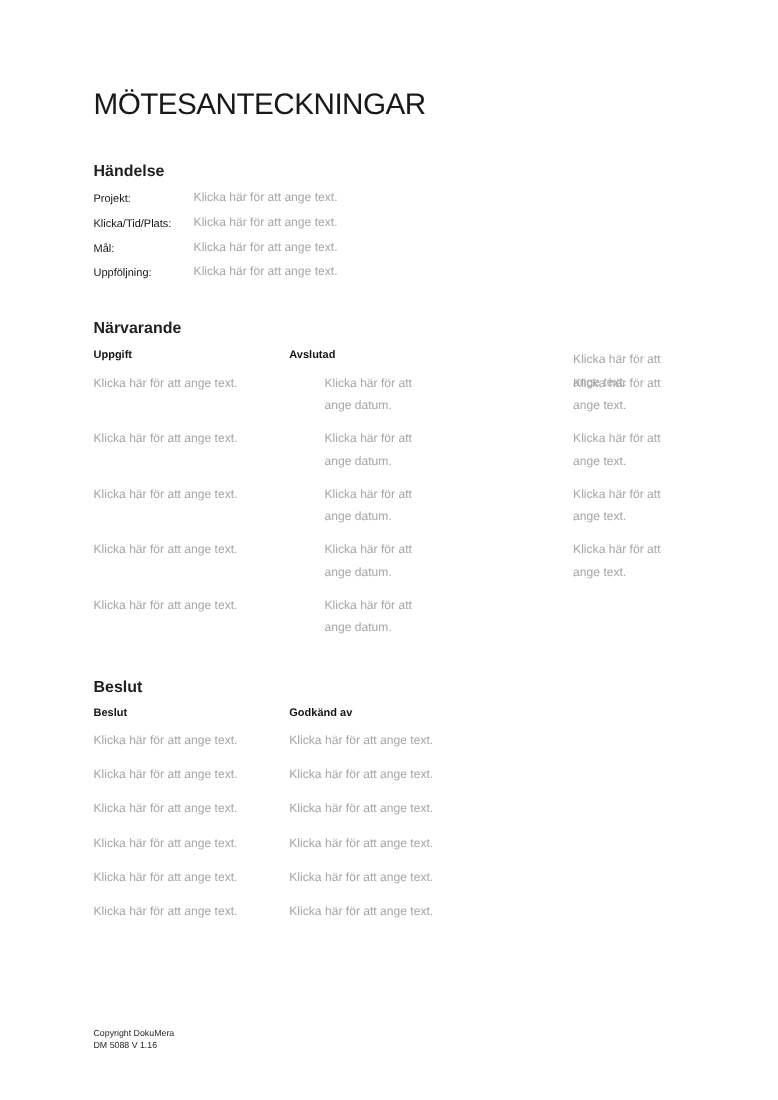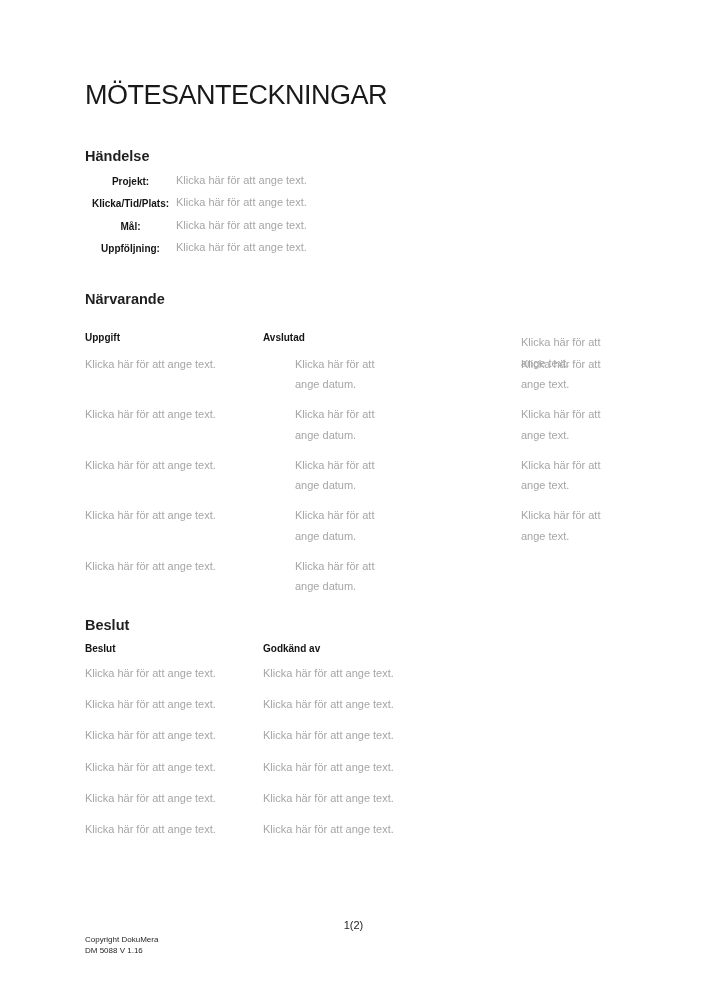--- a/index.html
+++ b/index.html
@@ -38,33 +38,32 @@
   .fields {
     position: absolute;
     left: 85px; top: 174px;
     display: grid;
     grid-template-columns: 91px auto;
     grid-auto-rows: 22.3px;
     align-items: start;
   }
   .field-label {
     font-size: 10px;
-    font-weight: 700;
+    font-weight: 400;
     color: #141414;
     padding-top: 2px;
-    text-align: center;
   }
   .ph {
     font-size: 11px;
     color: #a6a6a6;
   }
 
   .tbl-upp {
     position: absolute;
-    left: 85px; top: 332px;
+    left: 85px; top: 317px;
     display: grid;
     grid-template-columns: 178px 258px 101px;
     grid-template-rows: 21.5px repeat(5, 50.6px);
     align-items: start;
   }
   .tbl-beslut {
     position: absolute;
     left: 85px; top: 643px;
     display: grid;
     grid-template-columns: 178px 200px;
@@ -164,19 +163,18 @@
     <span class="cell">Klicka här för att ange text.</span>
     <span class="cell">Klicka här för att ange text.</span>
 
     <span class="cell">Klicka här för att ange text.</span>
     <span class="cell">Klicka här för att ange text.</span>
 
     <span class="cell">Klicka här för att ange text.</span>
     <span class="cell">Klicka här för att ange text.</span>
   </div>
 
-  <div class="page-num">1(2)</div>
   <div class="footer">
     <div>Copyright DokuMera</div>
     <div>DM 5088 V 1.16</div>
   </div>
 
 </div>
 
 </body></html>

